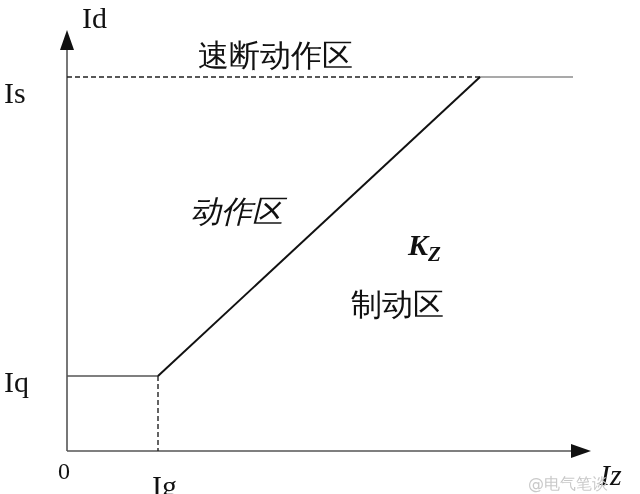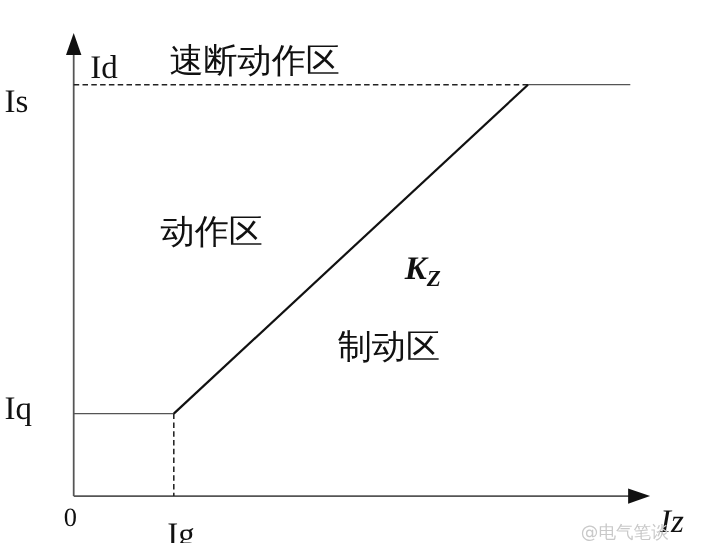--- a/index.html
+++ b/index.html
@@ -1,21 +1,21 @@
 <!DOCTYPE html>
 <html><head>
 <meta charset="utf-8">
 <style>
   html, body { margin:0; padding:0; background:#ffffff; }
   body { width:640px; height:494px; position:relative; overflow:hidden; font-family:"Liberation Serif", serif; }
   svg { position:absolute; left:0; top:0; }
   .lbl { position:absolute; color:#111; white-space:nowrap; line-height:1; }
   .serif { font-family:"Liberation Serif", "DejaVu Serif", serif; font-size:30px; }
-  .cjk { font-family:"DejaVu Sans", sans-serif; font-size:31px; }
-  .kz { font-family:"Liberation Serif", serif; font-weight:bold; font-style:italic; font-size:30px; }
+  .cjk { font-family:"DejaVu Sans", sans-serif; font-size:31px;margin-left:44px; }
+  .kz { font-family:"Liberation Serif", serif; font-weight:bold; font-style:italic; font-size:30px;margin-left:40px; }
   .kz sub { font-size:21px; font-style:italic; font-weight:bold; vertical-align:-6px; }
   .wm { font-family:"DejaVu Sans", sans-serif; font-size:16px; color:#c9c9c9; }
 </style>
 </head>
 <body>
 
 <svg width="640" height="494" viewBox="0 0 640 494">
 
   <line x1="67" y1="451" x2="67" y2="48" stroke="#555" stroke-width="1.6"></line>
   <polygon points="67,30 60,50 74,50" fill="#111"></polygon>
@@ -27,26 +27,26 @@
 
   <line x1="480" y1="77" x2="573" y2="77" stroke="#555" stroke-width="1.2"></line>
 
   <line x1="67" y1="376" x2="158" y2="376" stroke="#555" stroke-width="1.3"></line>
 
   <line x1="158" y1="376" x2="158" y2="451" stroke="#222" stroke-width="1.4" stroke-dasharray="5,3"></line>
 
   <line x1="158" y1="376" x2="480" y2="77" stroke="#111" stroke-width="2"></line>
 </svg>
 
-<span class="lbl serif" style="left:82px; top:3px;margin-top:44px;">Id</span>
+<span class="lbl serif" style="left:82px; top:3px;">Id</span>
 <span class="lbl serif" style="left:4px; top:78px;">Is</span>
-<span class="lbl serif" style="left:4px; top:357px;">Iq</span>
+<span class="lbl serif" style="left:4px; top:367px;">Iq</span>
 <span class="lbl serif" style="left:58px; top:459px; font-size:24px;">0</span>
 <span class="lbl serif" style="left:152px; top:459px;margin-top:12px;">Ig</span>
 <span class="lbl serif" style="left:600px; top:460px;font-style:italic;">Iz</span>
 
 <span class="lbl cjk" style="left:154px; top:40px;">速断动作区</span>
-<span class="lbl cjk" style="left:146px; top:196px;">动作区</span>
-<span class="lbl cjk" style="left:307px; top:300px;">制动区</span>
+<span class="lbl cjk" style="left:146px; top:196px;font-style:italic;">动作区</span>
+<span class="lbl cjk" style="left:307px; top:289px;">制动区</span>
 
 <span class="lbl kz" style="left:368px; top:230px;"><span>K</span><sub>Z</sub></span>
 
 <span class="lbl wm" style="left:528px; top:476px;">@电气笔谈</span>
 
 </body></html>

